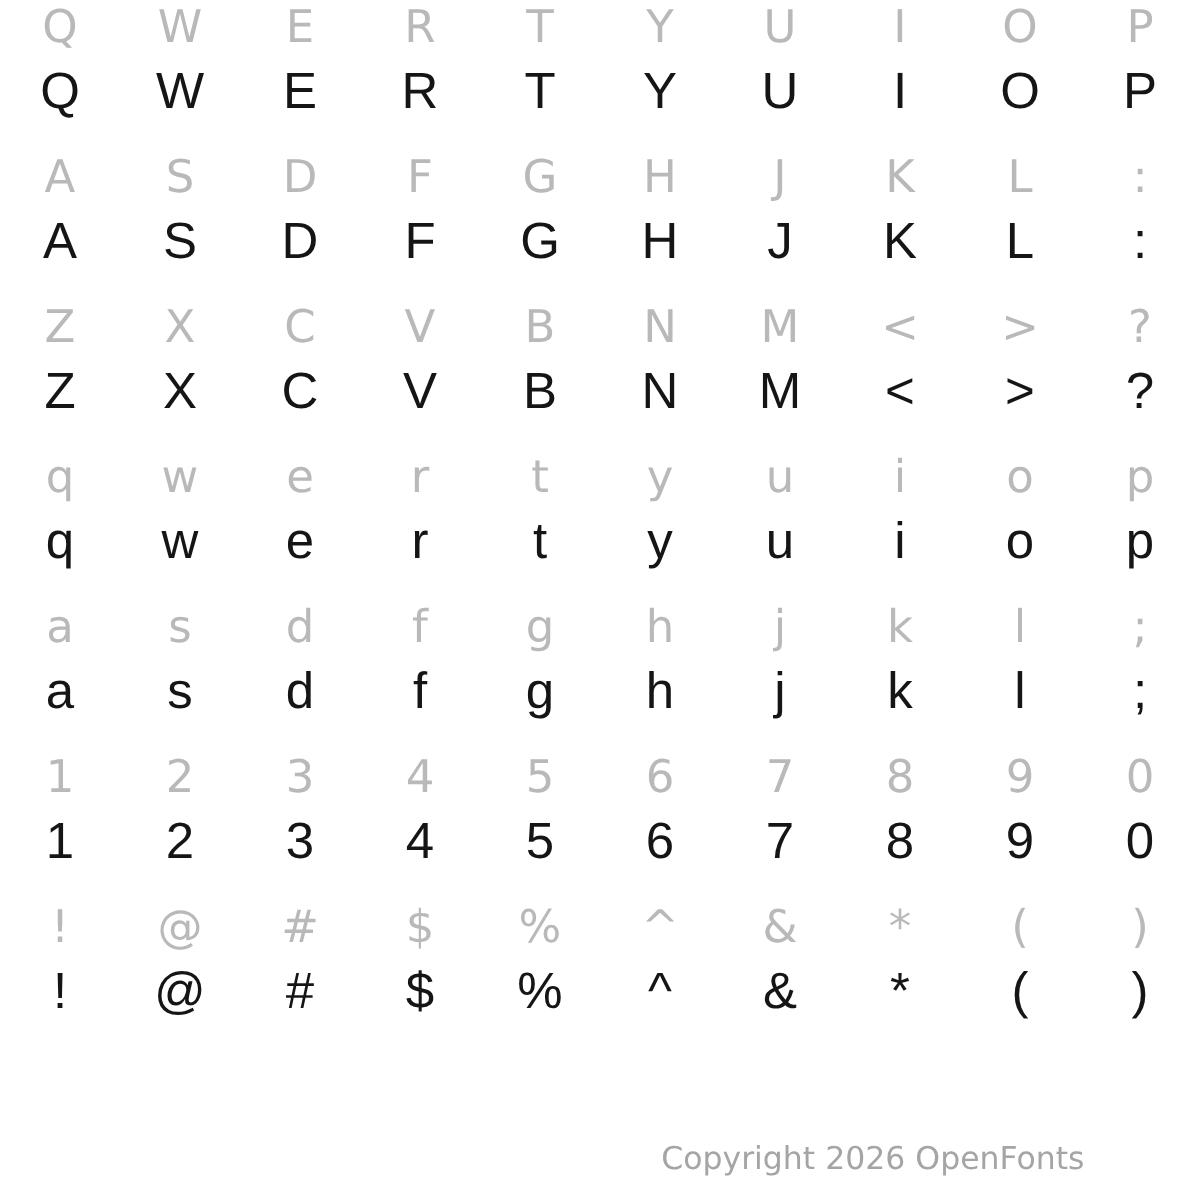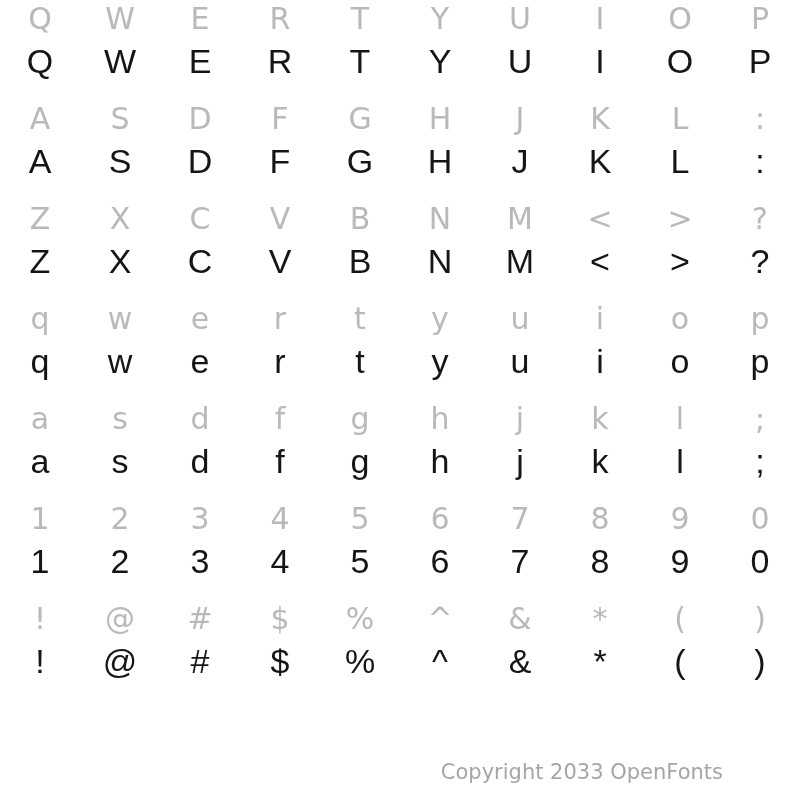--- a/index.html
+++ b/index.html
@@ -88,14 +88,14 @@
       </div>
       <div class="glyph-pair" style="top: 500px;">
         <div class="char-row reference"><span class="cell">1</span><span class="cell">2</span><span class="cell">3</span><span class="cell">4</span><span class="cell">5</span><span class="cell">6</span><span class="cell">7</span><span class="cell">8</span><span class="cell">9</span><span class="cell">0</span></div>
         <div class="char-row preview"><span class="cell">1</span><span class="cell">2</span><span class="cell">3</span><span class="cell">4</span><span class="cell">5</span><span class="cell">6</span><span class="cell">7</span><span class="cell">8</span><span class="cell">9</span><span class="cell">0</span></div>
       </div>
       <div class="glyph-pair" style="top: 600px;">
         <div class="char-row reference"><span class="cell">!</span><span class="cell">@</span><span class="cell">#</span><span class="cell">$</span><span class="cell">%</span><span class="cell">^</span><span class="cell">&amp;</span><span class="cell">*</span><span class="cell">(</span><span class="cell">)</span></div>
         <div class="char-row preview"><span class="cell">!</span><span class="cell">@</span><span class="cell">#</span><span class="cell">$</span><span class="cell">%</span><span class="cell">^</span><span class="cell">&amp;</span><span class="cell">*</span><span class="cell">(</span><span class="cell">)</span></div>
       </div>
     </div>
-  <div class="footer">Copyright 2033 OpenFonts</div>
+  <div class="footer">Copyright 2026 OpenFonts</div>
 </div>
 
 </body></html>

